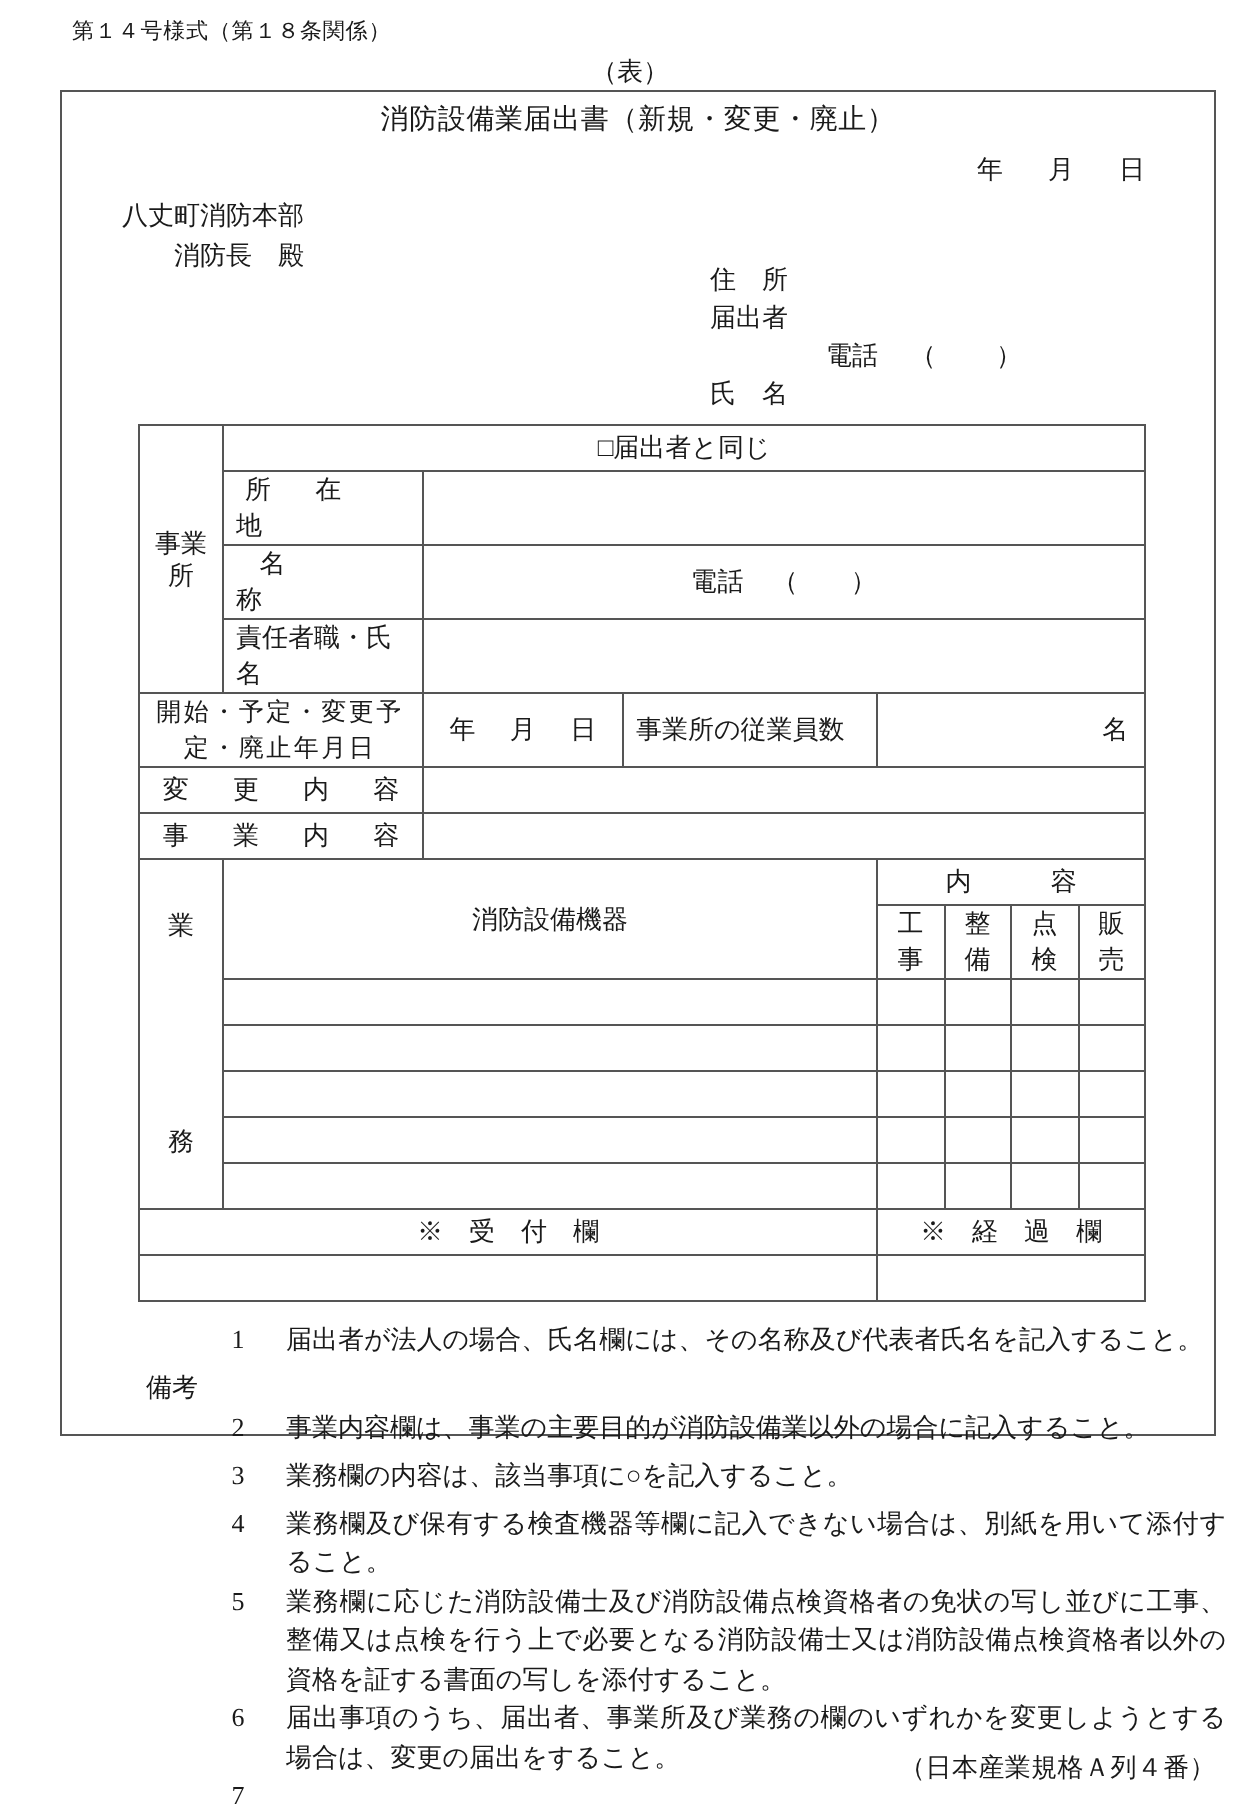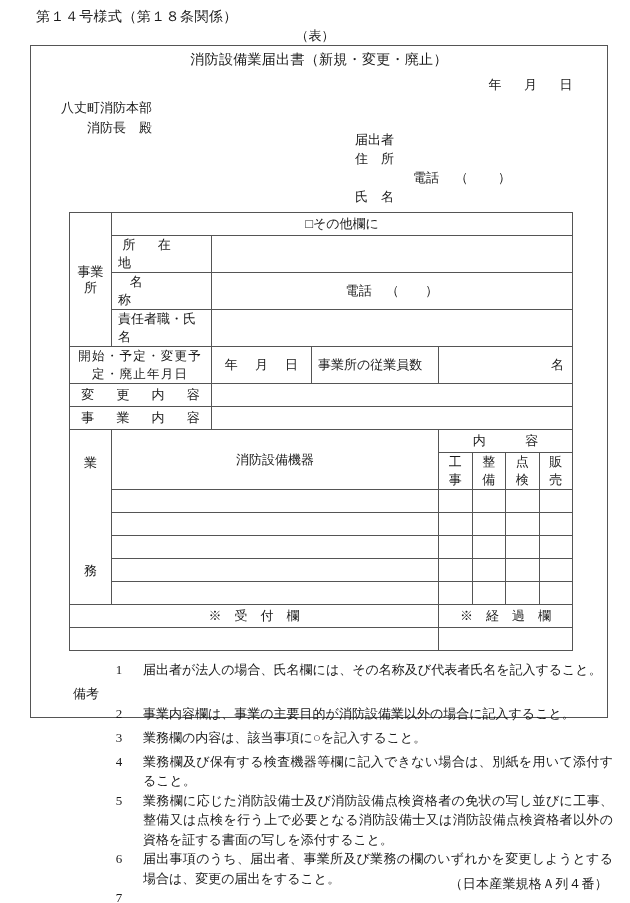--- a/index.html
+++ b/index.html
@@ -15,21 +15,21 @@
     color: #1a1a1a;
     font-size: 13px;
     overflow: hidden;
   }
 
   
   .form-number {
     position: absolute;
     left: 36px;
     top: 8px;
-    font-size: 14px;
+    font-size: 11px;
     letter-spacing: 0.4px;
     white-space: nowrap;
   }
 
   
   .table-caption {
     position: absolute;
     left: 0;
     top: 27px;
     width: 630px;
@@ -205,22 +205,22 @@
   <div class="date-line">
     <span>年</span><span class="gap"></span><span>月</span><span class="gap"></span><span>日</span>
   </div>
 
   <div class="addressee">
     <div>八丈町消防本部</div>
     <div class="indent">消防長　殿</div>
   </div>
 
   <div class="applicant">
+    <div class="row">住　所</div>
     <div class="row">届出者</div>
-    <div class="row">住　所</div>
     <div class="row tel-row">
       <span>電話</span><span class="tel-gap"></span><span>（</span><span class="paren-gap"></span><span>）</span>
     </div>
     <div class="row">氏　名</div>
   </div>
 
   <table class="main">
     <colgroup>
       <col style="width:42px">
       <col style="width:100px">
@@ -228,21 +228,21 @@
       <col style="width:127px">
       <col style="width:33.5px">
       <col style="width:33.5px">
       <col style="width:33.5px">
       <col style="width:33.5px">
     </colgroup>
     <tbody>
 
       <tr>
         <td class="vlabel" rowspan="4">事業所</td>
-        <td colspan="7" class="checkbox-line">□その他欄に</td>
+        <td colspan="7" class="checkbox-line">□届出者と同じ</td>
       </tr>
 
       <tr>
         <td class="left"><span class="spread">所　在　地</span></td>
         <td colspan="6" class="blank"></td>
       </tr>
 
       <tr>
         <td class="left"><span class="spread-wide">名　　称</span></td>
         <td colspan="6" class="tel-inline">

